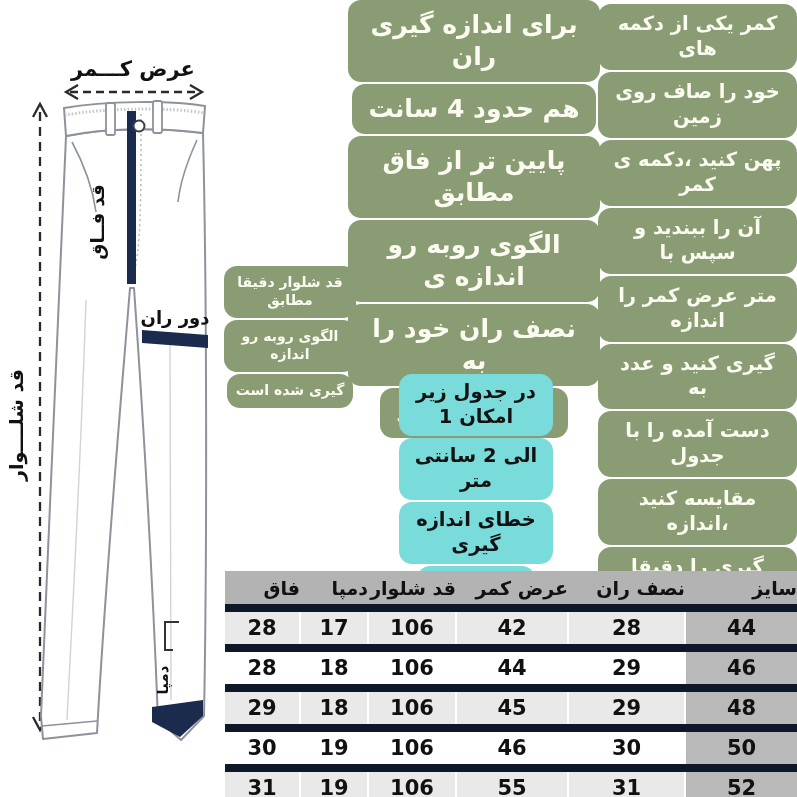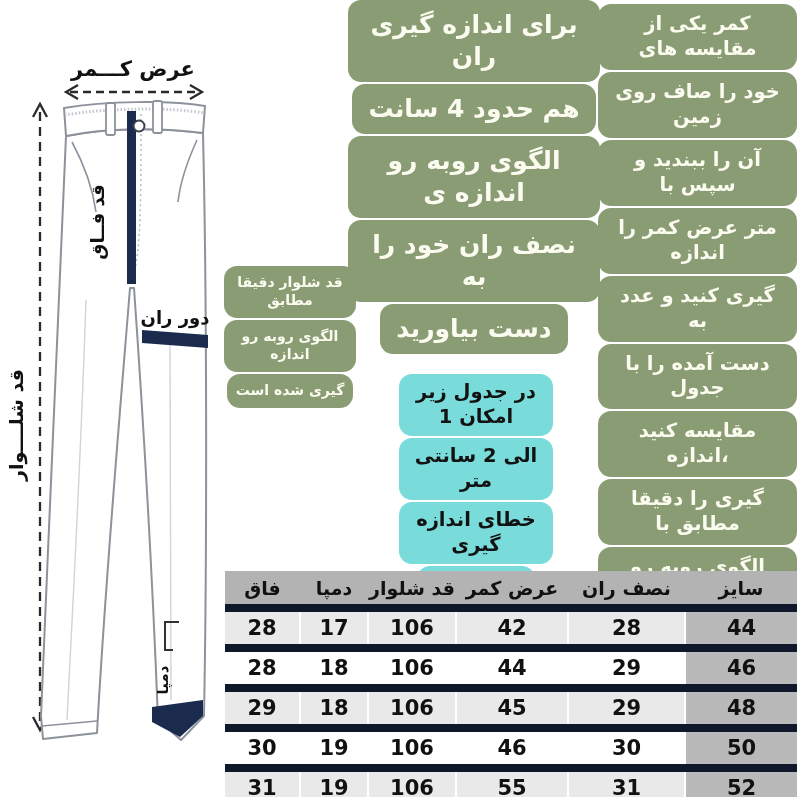--- a/index.html
+++ b/index.html
@@ -18,21 +18,21 @@
   #box-waist .blob {font-size:19.5px;padding:8px 11px;}
   #box-length{left:224px;top:266px;width:132px;}
   #box-length .blob{font-size:14px;padding:8px 9px;}
   #box-cyan  {left:359px;top:374px;width:194px;}
   #box-cyan  .blob{font-size:19.5px;padding:6px 12px;margin-left:40px;}
 
   
   .size-table{position:absolute;left:225px;top:571px;width:572px;border-collapse:collapse;
               table-layout:fixed;direction:ltr;}
   .size-table th{background:#b3b3b3;font-size:19px;font-weight:bold;color:#111;
-                 height:33px;padding:0;text-align:center;}
+                 height:33px;padding:0;text-align:right;}
   .size-table td{font-size:21px;font-weight:bold;color:#111;height:32px;padding:0;
                  text-align:center;border-top:8px solid #0f172a;border-left:2px solid #fff;}
   .size-table td:first-child{border-left:none;}
   .size-table tbody tr:nth-child(odd) td{background:#e9e9e9;}
   .size-table tbody tr:nth-child(even) td{background:#ffffff;}
   .size-table td:last-child,
   .size-table tbody tr:nth-child(odd) td:last-child,
   .size-table tbody tr:nth-child(even) td:last-child{background:#b9b9b9;}
   .col-faq{width:75px}.col-dampa{width:68px}.col-ghad{width:88px}
   .col-arz{width:112px}.col-nesf{width:117px}.col-size{width:112px}
@@ -91,27 +91,29 @@
     <polygon points="142,330 208,335 208,348 142,343" fill="#1b2b4d"></polygon>
 
     <polygon points="152,707 203,700 203,716 180,737 152,722" fill="#1b2b4d"></polygon>
     <path d="M179,622 L165,622 L165,650 L173,650" fill="none" stroke="#333" stroke-width="2"></path>
     <text x="168" y="680" font-size="15" text-anchor="middle" transform="rotate(-90 168 680)">دمپا</text>
   </svg>
 
   <div id="box-thigh" class="ibox green">
       <div class="blob-line"><span class="blob">برای اندازه گیری ران</span></div>
       <div class="blob-line"><span class="blob">هم حدود 4 سانت</span></div>
+      <div class="blob-line"><span class="blob">پایین تر از فاق مطابق</span></div>
       <div class="blob-line"><span class="blob">الگوی روبه رو اندازه ی</span></div>
       <div class="blob-line"><span class="blob">نصف ران خود را به</span></div>
       <div class="blob-line"><span class="blob">دست بیاورید</span></div>
     </div>
   <div id="box-waist" class="ibox green">
-      <div class="blob-line"><span class="blob">کمر یکی از مقایسه های</span></div>
+      <div class="blob-line"><span class="blob">کمر یکی از دکمه های</span></div>
       <div class="blob-line"><span class="blob">خود را صاف روی زمین</span></div>
+      <div class="blob-line"><span class="blob">پهن کنید ،دکمه ی کمر</span></div>
       <div class="blob-line"><span class="blob">آن را ببندید و سپس با</span></div>
       <div class="blob-line"><span class="blob">متر عرض کمر را اندازه</span></div>
       <div class="blob-line"><span class="blob">گیری کنید و عدد به</span></div>
       <div class="blob-line"><span class="blob">دست آمده را با جدول</span></div>
       <div class="blob-line"><span class="blob">مقایسه کنید ،اندازه</span></div>
       <div class="blob-line"><span class="blob">گیری را دقیقا مطابق با</span></div>
       <div class="blob-line"><span class="blob">الگوی روبه رو انجام</span></div>
       <div class="blob-line"><span class="blob">دهید</span></div>
     </div>
   <div id="box-length" class="ibox green">

